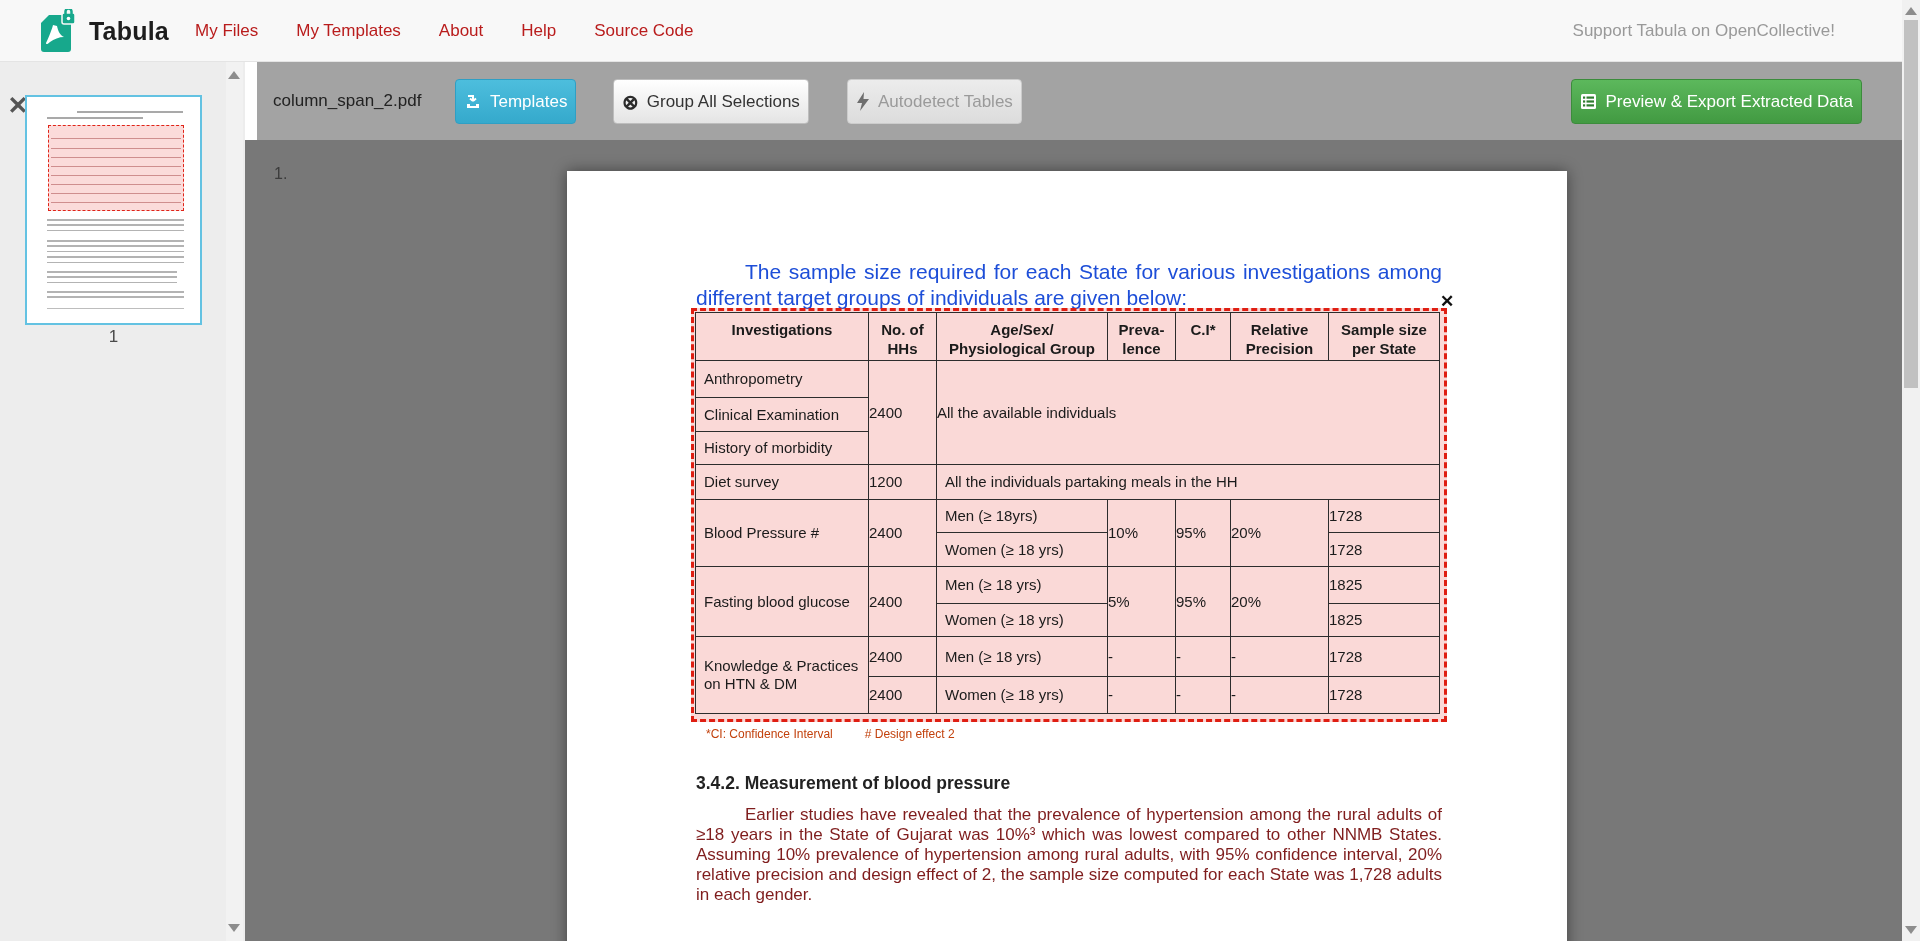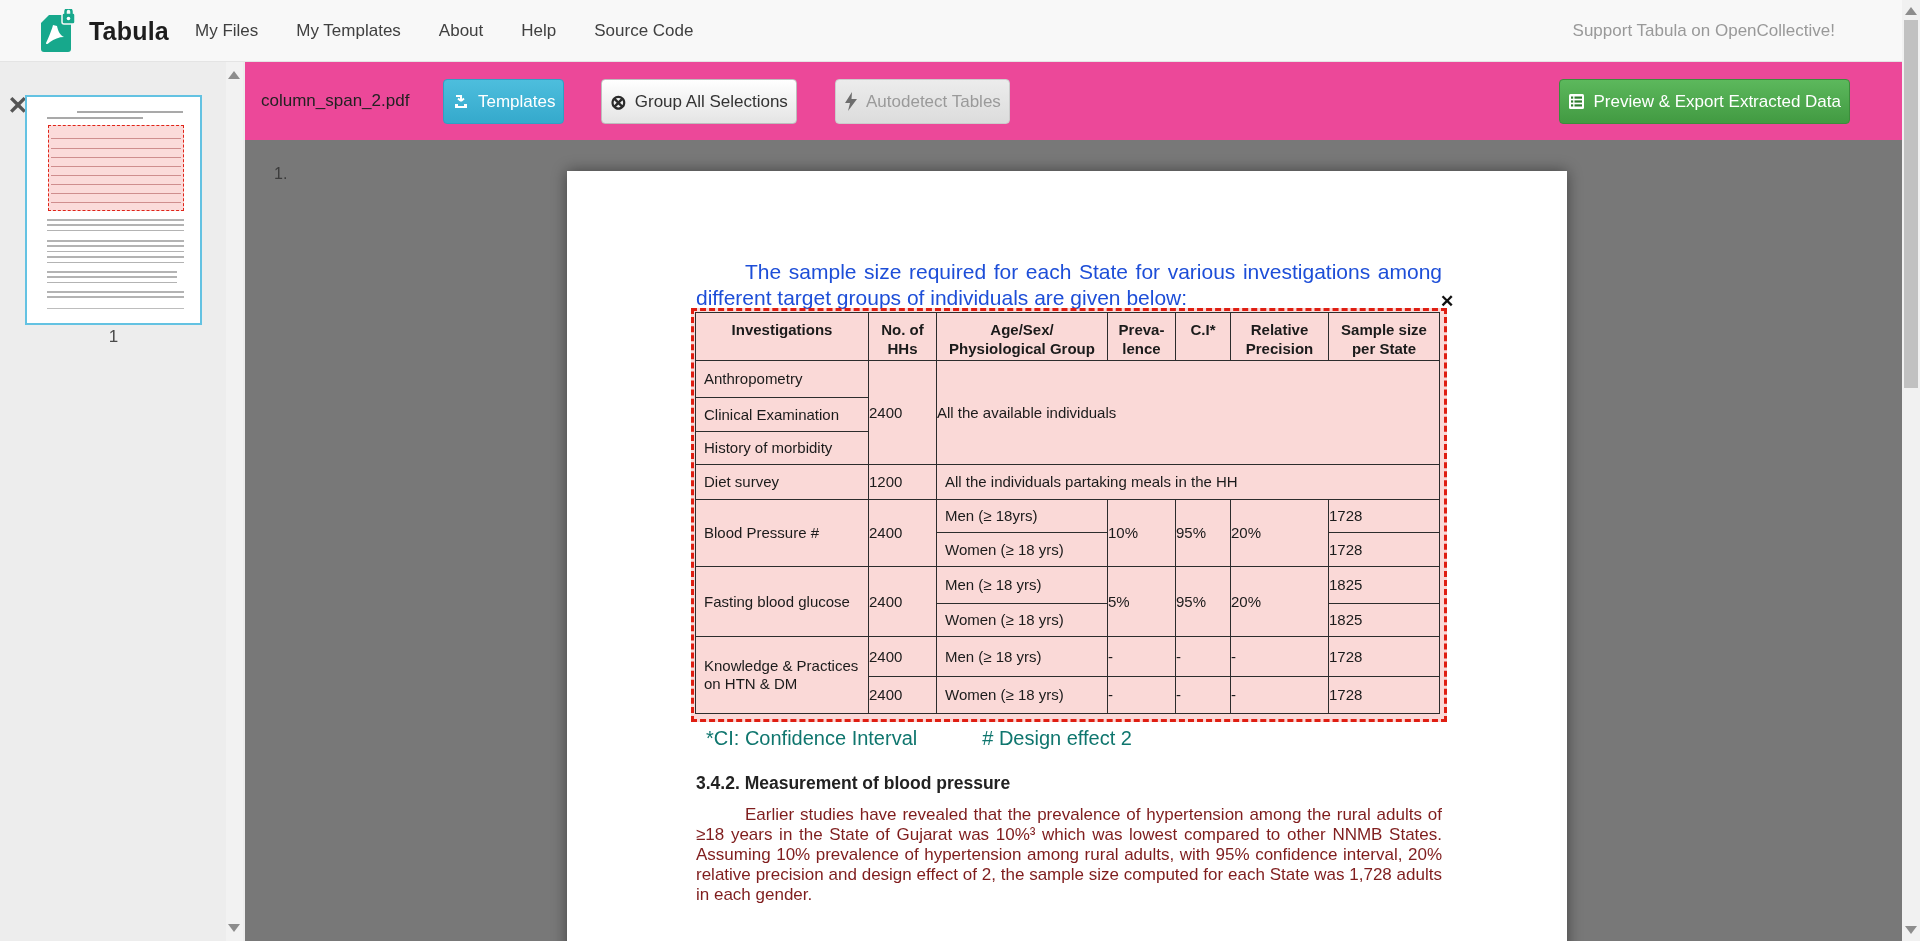--- a/index.html
+++ b/index.html
@@ -6,27 +6,27 @@
   html,body { width:1920px; height:941px; overflow:hidden;
     font-family:"Liberation Sans", sans-serif; background:#fff; }
 
   
   .topnav { position:absolute; left:0; top:0; width:1920px; height:62px;
     background:#f8f8f8; border-bottom:1px solid #e4e4e4; z-index:30; }
   .brand-wrap { position:absolute; left:40px; top:9px; height:44px; display:flex; align-items:center; gap:12px; }
   .brand-logo { width:37px; height:44px; }
   .brand-name { font-size:25px; font-weight:bold; color:#1d1d1d; letter-spacing:0.2px; }
   .nav-links { position:absolute; left:176px; top:0; height:62px; display:flex; align-items:center; }
-  .nav-link { padding:0 19px; font-size:17px; color:#404040; cursor:pointer; }
+  .nav-link { padding:0 19px; font-size:17px; color:#b91c1c; cursor:pointer; }
   .nav-support { position:absolute; right:85px; top:0; height:62px; display:flex; align-items:center;
     font-size:17px; color:#999; cursor:pointer; }
 
   
-  .toolbar { position:absolute; left:245px; top:62px; width:1657px; height:78px;
-    background:#ec4899; z-index:20; }
+  .toolbar { position:absolute; left:257px; top:62px; width:1657px; height:78px;
+    background:#a3a3a3; z-index:20; }
   .file-name { position:absolute; left:16px; top:0; height:78px; display:flex; align-items:center;
     font-size:17px; color:#222; }
   .btn { position:absolute; top:17px; height:45px; display:flex; align-items:center; gap:8px;
     padding:0 8px; font-size:17px; border-radius:4px; cursor:pointer; white-space:nowrap; }
   .btn-templates { left:198px; background:linear-gradient(#4dbedd,#35a9cc);
     border:1px solid #2f9fc4; color:#fff; }
   .btn-clear { left:356px; background:linear-gradient(#ffffff,#e4e4e4);
     border:1px solid #bdbdbd; color:#333; }
   .btn-auto { left:590px; background:linear-gradient(#ececec,#dcdcdc);
     border:1px solid #cccccc; color:#9a9a9a; cursor:default; }
@@ -72,22 +72,22 @@
   table.pdftable { border-collapse:collapse; width:744px; table-layout:fixed;
     margin:1px 0 12px 1px; font-size:15px; color:#1b1b1b; }
   .pdftable th, .pdftable td { border:1px solid #2c2c2c; overflow:hidden; }
   .pdftable th { font-weight:bold; text-align:center; vertical-align:top; padding-top:7px;
     white-space:pre-line; line-height:19px; height:48px; }
   .pdftable td { vertical-align:middle; text-align:left; line-height:18px; }
   .pdftable td.l { text-align:left; padding-left:8px; padding-right:4px; }
   .r34 { height:34px; } .r37 { height:37px; } .r33 { height:33px; }
   .r35 { height:35px; } .r40 { height:40px; }
 
-  .footnotes { position:absolute; left:139px; top:556px; display:flex; gap:65px;
-    font-size:20px; color:#0f766e; }
+  .footnotes { position:absolute; left:139px; top:556px; display:flex; gap:32px;
+    font-size:12px; color:#c2410c; }
   .pdf-heading { position:absolute; left:129px; top:602px; font-size:17.5px; font-weight:bold; color:#222; }
   .pdf-par { position:absolute; left:129px; top:634px; width:746px; font-size:17px;
     line-height:20px; text-align:justify; text-indent:49px; color:#7f1d1d; }
 
   
   .win-scroll { position:absolute; right:0; top:0; width:18px; height:941px; background:#f1f1f1; z-index:40; }
   .win-thumb { position:absolute; left:2px; top:20px; width:14px; height:368px; background:#c1c1c1; }
 </style>
 </head>
 <body>

